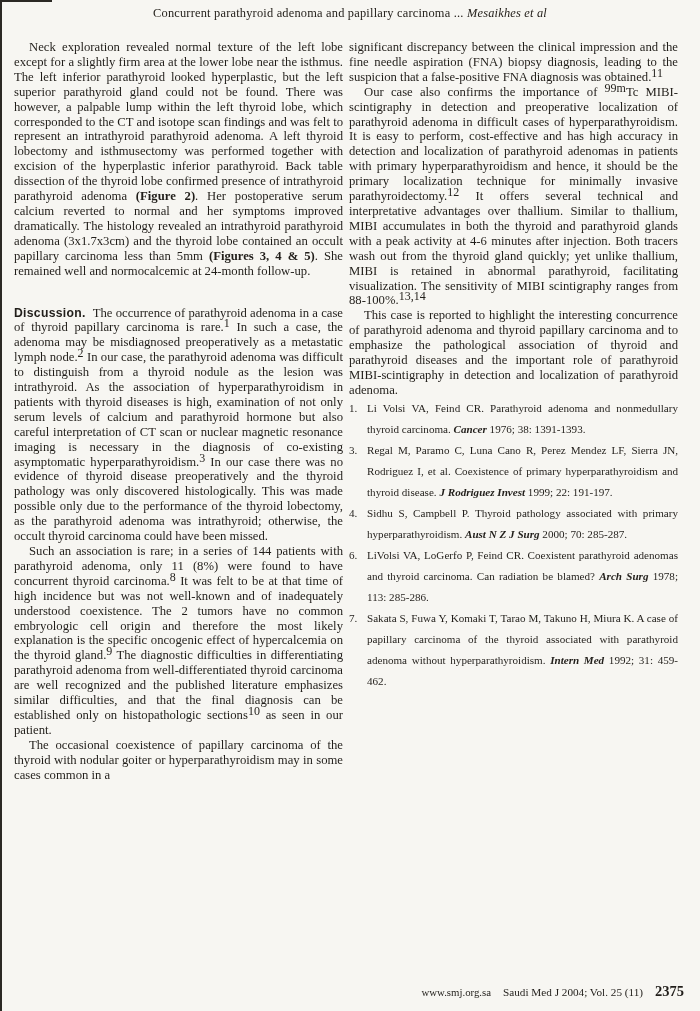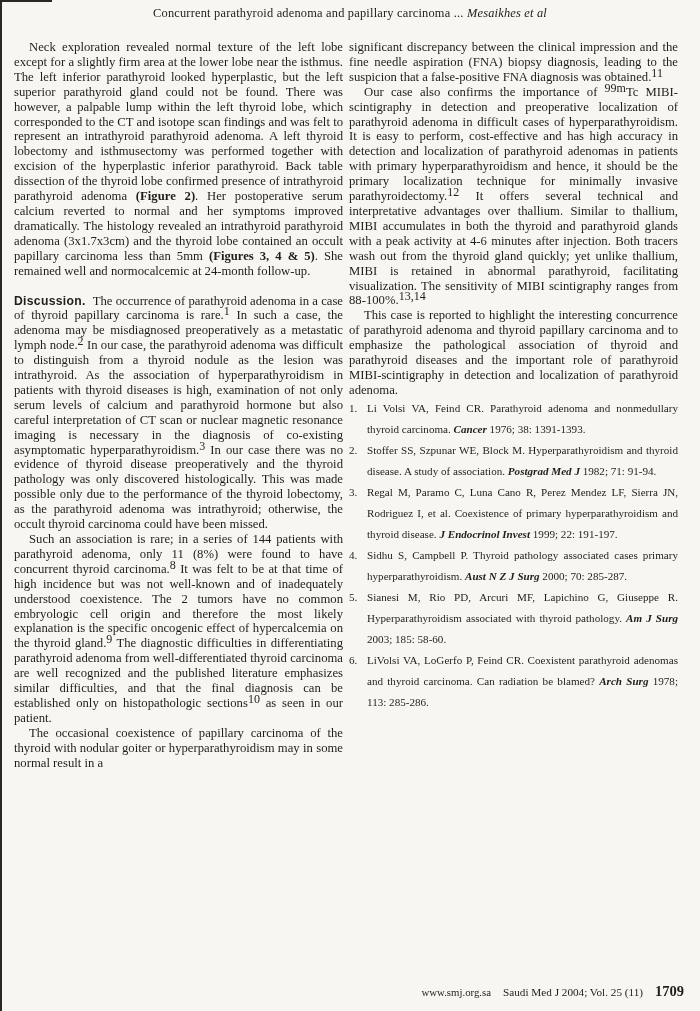--- a/index.html
+++ b/index.html
@@ -19,21 +19,21 @@
   .columns{
     position:absolute;top:40px;left:14px;width:673px;
     display:flex;gap:6px;align-items:flex-start;
   }
   .col{width:329px;}
   .col p{
     margin:0;font-size:12.7px;line-height:14.9px;text-align:justify;
     color:#211e1a;
   }
   .col p.ind{text-indent:15px;}
-  .col p.gap{margin-top:15px;}
+  .col p.gap{margin-top:27px;}
   b.bh{padding-right:7px;letter-spacing:.3px;font-family:"Liberation Sans",sans-serif;font-size:12.2px;}
   sup{font-size:12px;line-height:0;vertical-align:4px;}
   .ital{font-style:italic;}
   .refs-heading{
     font-family:"Liberation Sans",sans-serif;font-weight:bold;
     font-size:14.5px;letter-spacing:.4px;
     margin:17px 0 13px 0;color:#1d1a16;
   }
   .refs .ref{
     font-size:11.1px;line-height:21px;text-align:justify;
@@ -56,36 +56,35 @@
 
 <div class="running-head">
   <span>Concurrent parathyroid adenoma and papillary carcinoma ... </span><span class="ital">Mesaikhes et al</span>
 </div>
 
 <div class="columns">
   <div class="col">
       <p class="ind"><span>Neck exploration revealed normal texture of the left lobe except for a slightly firm area at the lower lobe near the isthmus. The left inferior parathyroid looked hyperplastic, but the left superior parathyroid gland could not be found. There was however, a palpable lump within the left thyroid lobe, which corresponded to the CT and isotope scan findings and was felt to represent an intrathyroid parathyroid adenoma. A left thyroid lobectomy and isthmusectomy was performed together with excision of the hyperplastic inferior parathyroid. Back table dissection of the thyroid lobe confirmed presence of intrathyroid parathyroid adenoma </span><b>(Figure 2)</b><span>. Her postoperative serum calcium reverted to normal and her symptoms improved dramatically. The histology revealed an intrathyroid parathyroid adenoma (3x1.7x3cm) and the thyroid lobe contained an occult papillary carcinoma less than 5mm </span><b>(Figures 3, 4 &amp; 5)</b><span>. She remained well and normocalcemic at 24-month follow-up.</span></p>
       <p class="gap"><b class="bh">Discussion.</b><span>The occurrence of parathyroid adenoma in a case of thyroid papillary carcinoma is rare.</span><sup>1</sup><span> In such a case, the adenoma may be misdiagnosed preoperatively as a metastatic lymph node.</span><sup>2</sup><span> In our case, the parathyroid adenoma was difficult to distinguish from a thyroid nodule as the lesion was intrathyroid. As the association of hyperparathyroidism in patients with thyroid diseases is high, examination of not only serum levels of calcium and parathyroid hormone but also careful interpretation of CT scan or nuclear magnetic resonance imaging is necessary in the diagnosis of co-existing asymptomatic hyperparathyroidism.</span><sup>3</sup><span> In our case there was no evidence of thyroid disease preoperatively and the thyroid pathology was only discovered histologically. This was made possible only due to the performance of the thyroid lobectomy, as the parathyroid adenoma was intrathyroid; otherwise, the occult thyroid carcinoma could have been missed.</span></p>
       <p class="ind"><span>Such an association is rare; in a series of 144 patients with parathyroid adenoma, only 11 (8%) were found to have concurrent thyroid carcinoma.</span><sup>8</sup><span> It was felt to be at that time of high incidence but was not well-known and of inadequately understood coexistence. The 2 tumors have no common embryologic cell origin and therefore the most likely explanation is the specific oncogenic effect of hypercalcemia on the thyroid gland.</span><sup>9</sup><span> The diagnostic difficulties in differentiating parathyroid adenoma from well-differentiated thyroid carcinoma are well recognized and the published literature emphasizes similar difficulties, and that the final diagnosis can be established only on histopathologic sections</span><sup>10</sup><span> as seen in our patient.</span></p>
-      <p class="ind"><span>The occasional coexistence of papillary carcinoma of the thyroid with nodular goiter or hyperparathyroidism may in some normal result in a</span></p>
+      <p class="ind"><span>The occasional coexistence of papillary carcinoma of the thyroid with nodular goiter or hyperparathyroidism may in some cases common in a</span></p>
     </div>
   <div class="col">
     <div>
         <p><span>significant discrepancy between the clinical impression and the fine needle aspiration (FNA) biopsy diagnosis, leading to the suspicion that a false-positive FNA diagnosis was obtained.</span><sup>11</sup></p>
         <p class="ind"><span>Our case also confirms the importance of </span><sup>99m</sup><span>Tc MIBI-scintigraphy in detection and preoperative localization of parathyroid adenoma in difficult cases of hyperparathyroidism. It is easy to perform, cost-effective and has high accuracy in detection and localization of parathyroid adenomas in patients with primary hyperparathyroidism and hence, it should be the primary localization technique for minimally invasive parathyroidectomy.</span><sup>12</sup><span> It offers several technical and interpretative advantages over thallium. Similar to thallium, MIBI accumulates in both the thyroid and parathyroid glands with a peak activity at 4-6 minutes after injection. Both tracers wash out from the thyroid gland quickly; yet unlike thallium, MIBI is retained in abnormal parathyroid, facilitating visualization. The sensitivity of MIBI scintigraphy ranges from 88-100%.</span><sup>13,14</sup></p>
         <p class="ind"><span>This case is reported to highlight the interesting concurrence of parathyroid adenoma and thyroid papillary carcinoma and to emphasize the pathological association of thyroid and parathyroid diseases and the important role of parathyroid MIBI-scintigraphy in detection and localization of parathyroid adenoma.</span></p>
       </div>
     <div class="refs">
         <p class="ref"><span class="refnum">1.</span><span>Li Volsi VA, Feind CR. Parathyroid adenoma and nonmedullary thyroid carcinoma. </span><b class="ital">Cancer</b><span> 1976; 38: 1391-1393.</span></p>
-        <p class="ref"><span class="refnum">2.</span><span>Stoffer SS, Szpunar WE, Block M. Hyperparathyroidism and thyroid disease. A study of association. </span><b class="ital">Postgrad Med J</b><span> 1982; 71: 91-94.</span></p>
-        <p class="ref"><span class="refnum">3.</span><span>Regal M, Paramo C, Luna Cano R, Perez Mendez LF, Sierra JN, Rodriguez I, et al. Coexistence of primary hyperparathyroidism and thyroid disease. </span><b class="ital">J Endocrinol Invest</b><span> 1999; 22: 191-197.</span></p>
-        <p class="ref"><span class="refnum">4.</span><span>Sidhu S, Campbell P. Thyroid pathology associated cases primary hyperparathyroidism. </span><b class="ital">Aust N Z J Surg</b><span> 2000; 70: 285-287.</span></p>
-        <p class="ref"><span class="refnum">5.</span><span>Sianesi M, Rio PD, Arcuri MF, Lapichino G, Giuseppe R. Hyperparathyroidism associated with thyroid pathology. </span><b class="ital">Am J Surg</b><span> 2003; 185: 58-60.</span></p>
+        <p class="ref"><span class="refnum">3.</span><span>Regal M, Paramo C, Luna Cano R, Perez Mendez LF, Sierra JN, Rodriguez I, et al. Coexistence of primary hyperparathyroidism and thyroid disease. </span><b class="ital">J Rodriguez Invest</b><span> 1999; 22: 191-197.</span></p>
+        <p class="ref"><span class="refnum">4.</span><span>Sidhu S, Campbell P. Thyroid pathology associated with primary hyperparathyroidism. </span><b class="ital">Aust N Z J Surg</b><span> 2000; 70: 285-287.</span></p>
         <p class="ref"><span class="refnum">6.</span><span>LiVolsi VA, LoGerfo P, Feind CR. Coexistent parathyroid adenomas and thyroid carcinoma. Can radiation be blamed? </span><b class="ital">Arch Surg</b><span> 1978; 113: 285-286.</span></p>
+        <p class="ref"><span class="refnum">7.</span><span>Sakata S, Fuwa Y, Komaki T, Tarao M, Takuno H, Miura K. A case of papillary carcinoma of the thyroid associated with parathyroid adenoma without hyperparathyroidism. </span><b class="ital">Intern Med</b><span> 1992; 31: 459-462.</span></p>
       </div>
   </div>
 </div>
 
 <div class="footer">
   <span class="site">www.smj.org.sa</span>
   <span class="journal">Saudi Med J 2004; Vol. 25 (11)</span>
-  <span class="pagenum">1709</span>
+  <span class="pagenum">2375</span>
 </div>
 
 </body></html>

